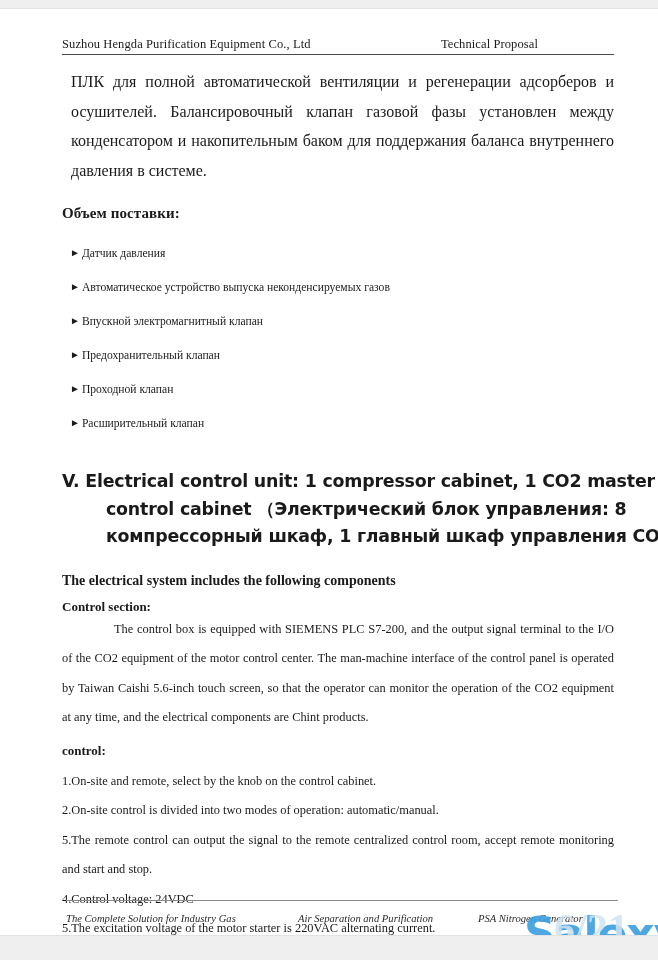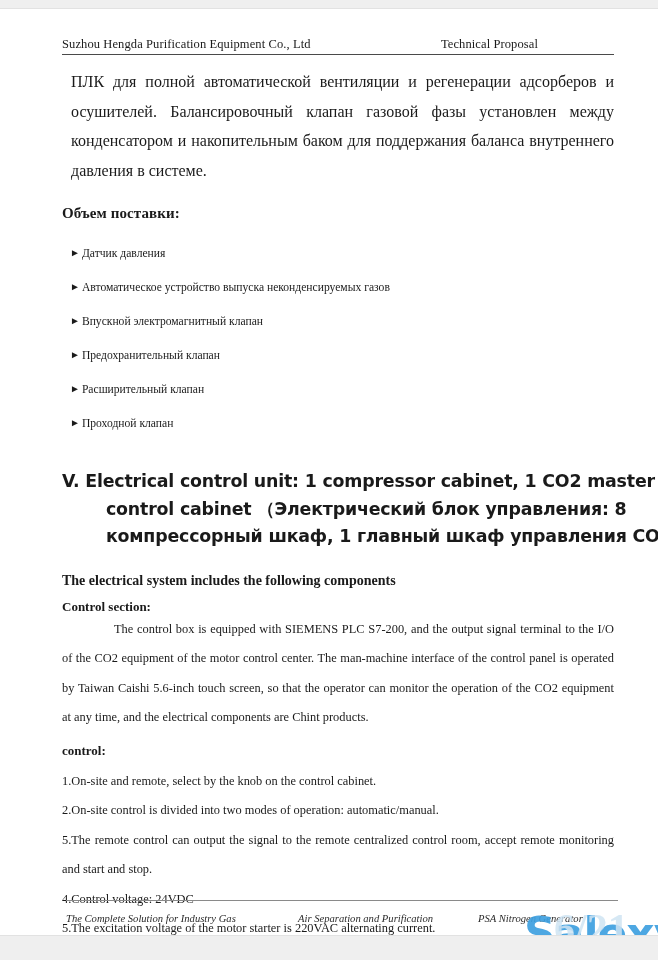--- a/index.html
+++ b/index.html
@@ -215,24 +215,24 @@
       <li>
         <span class="tri">►</span><span>Автоматическое устройство выпуска неконденсируемых газов</span>
       </li>
       <li>
         <span class="tri">►</span><span>Впускной электромагнитный клапан</span>
       </li>
       <li>
         <span class="tri">►</span><span>Предохранительный клапан</span>
       </li>
       <li>
+        <span class="tri">►</span><span>Проходной клапан</span>
+      </li>
+      <li>
         <span class="tri">►</span><span>Расширительный клапан</span>
-      </li>
-      <li>
-        <span class="tri">►</span><span>Проходной клапан</span>
       </li>
     </ul>
 
     <div class="sec-heading">
       <span class="ln ln1">V. Electrical control unit: 1 compressor cabinet, 1 CO2 master</span>
       <span class="ln ln2">control cabinet （Электрический блок управления: 8</span>
       <span class="ln ln3">компрессорный шкаф, 1 главный шкаф управления CO2）</span>
     </div>
 
     <h3 class="bold-line">The electrical system includes the following components</h3>

